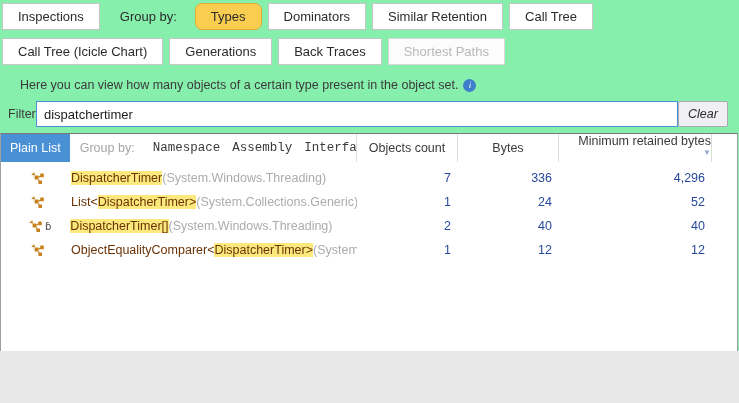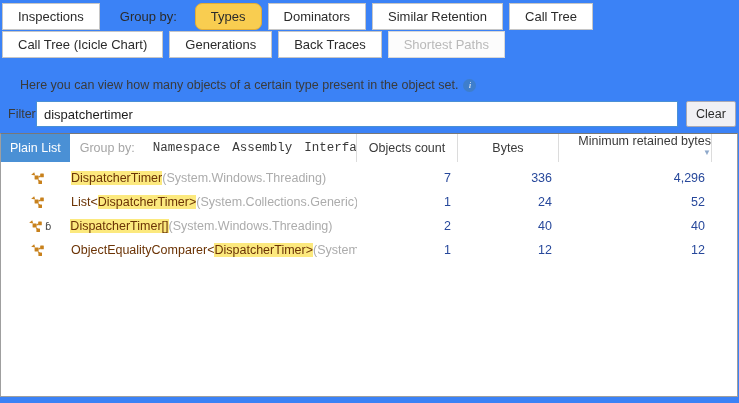--- a/index.html
+++ b/index.html
@@ -1,26 +1,26 @@
 <!DOCTYPE html>
 <html><head>
 <meta charset="utf-8">
 <style>
   * { margin:0; padding:0; box-sizing:border-box; }
   body { background:#e8e8e8; font-family:"Liberation Sans", sans-serif; }
   .app {
-    position:relative; width:739px; height:403px;
-    background:#3b82f6; overflow:hidden;
+    position:relative; width:739px; height:351px;
+    background:#86efac; overflow:hidden;
     font-family:"Liberation Sans", sans-serif;
   }
 
   
   .tabrow { position:absolute; left:2px; display:flex; gap:6px; align-items:center; }
   .tabrow1 { top:3px; }
-  .tabrow2 { top:31px; }
+  .tabrow2 { top:38px; }
   .tab {
     height:27px; display:inline-flex; align-items:center; justify-content:center;
     padding:0 15px; background:#ffffff; border:1px solid #c6c6c6;
     font-size:13px; color:#2b2b2b; cursor:pointer; white-space:nowrap;
   }
   .tab.active { background:#f9cd50; border-color:#e2ac34;border-radius:7px; }
   .tab.disabled { color:#b9b9b9; border-color:#d8d8d8; background:#fcfcfc; }
   .groupby-label { font-size:13px; color:#2b2b2b; padding:0 12px 0 14px; }
 
   
@@ -33,22 +33,22 @@
   }
 
   
   .filter-row { position:absolute; top:100px; left:0; right:0; height:28px; display:flex; align-items:center; }
   .filter-label { margin-left:8px; width:28px; font-size:12.5px; color:#3a3a3a; }
   .filter-input {
     height:26px; width:642px; border:1px solid #4a90d5; background:#fff;
     font-family:"Liberation Sans", sans-serif; font-size:13px; color:#1c1c1c; padding:0 7px; outline:none;
   }
   .clear-btn {
-    margin-left:8px; width:50px; height:26px; background:#f0f0f4; border:1px solid #a9a9b4;
-    border-radius:2px; font-family:"Liberation Sans", sans-serif; font-size:12.5px; color:#2b2b2b; cursor:pointer;
+    margin-left:0; width:50px; height:26px; background:#f0f0f4; border:1px solid #a9a9b4;
+    border-radius:2px; font-family:"Liberation Sans", sans-serif; font-size:12.5px; color:#2b2b2b; cursor:pointer;font-style:italic;
   }
 
   
   .grid {
     position:absolute; top:133px; left:0; width:738px; height:264px;
     background:#fff; border:1px solid #9f9f9f; border-top-color:#787878;
   }
   .thead { display:flex; height:28px; align-items:stretch; font-size:12.5px; }
   .cell { overflow:hidden; white-space:nowrap; }
   .name-col { flex:1; display:flex; align-items:center; }

